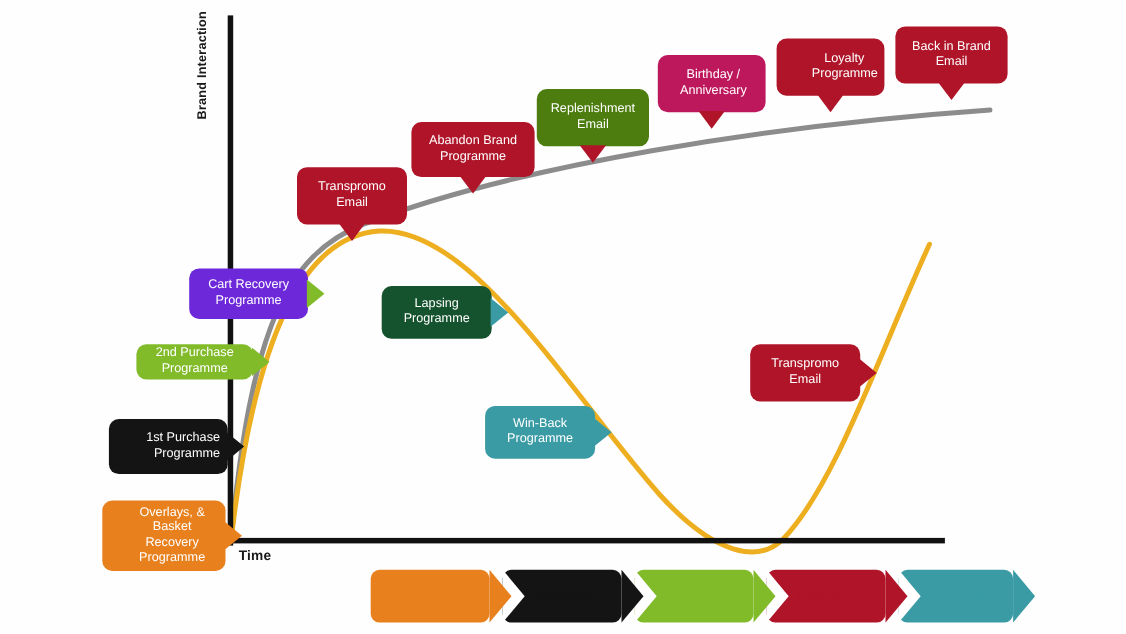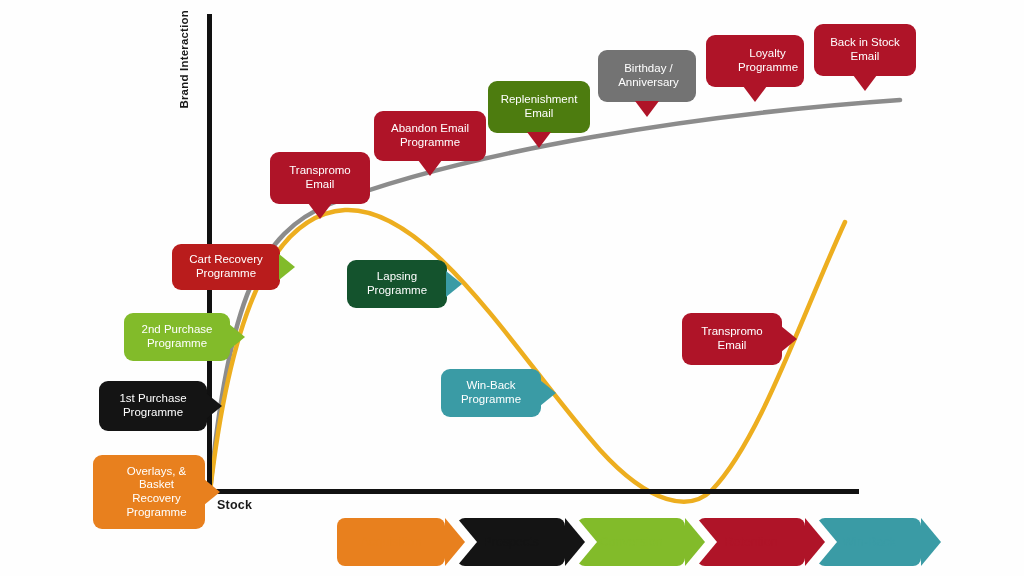--- a/index.html
+++ b/index.html
@@ -105,42 +105,42 @@
 <div id="stage">
 
   <svg id="curves" viewBox="0 0 1024 576">
     <path id="curve-grey" fill="none" stroke="#8C8C8C" stroke-width="4.5" stroke-linecap="round" d="M 210 492 C 228 300, 260 232, 330 204 C 470 150, 700 114, 900 100"></path>
     <path id="curve-orange" fill="none" stroke="#EDAE1F" stroke-width="4.5" stroke-linecap="round" d="M 210 492 C 232 300, 278 214, 345 210 C 430 206, 520 360, 600 450 C 650 505, 690 512, 712 490 C 760 440, 800 320, 845 222"></path>
   </svg>
 
   <div class="axis-y"></div>
   <div class="axis-x"></div>
   <div class="axis-label-y">Brand Interaction</div>
-  <div class="axis-label-x">Stock</div>
+  <div class="axis-label-x">Time</div>
 
   <div id="callouts">
       <div class="callout tail-down" style="left: 270px; top: 152px; width: 100px; height: 52px; background: rgb(175, 20, 40); color: rgb(175, 20, 40);"><span class="txt" style="color: rgb(255, 255, 255);">Transpromo
 Email</span></div>
-      <div class="callout tail-down" style="left: 374px; top: 111px; width: 112px; height: 50px; background: rgb(175, 20, 40); color: rgb(175, 20, 40);"><span class="txt" style="color: rgb(255, 255, 255);">Abandon Email
+      <div class="callout tail-down" style="left: 374px; top: 111px; width: 112px; height: 50px; background: rgb(175, 20, 40); color: rgb(175, 20, 40);"><span class="txt" style="color: rgb(255, 255, 255);">Abandon Brand
 Programme</span></div>
       <div class="callout tail-down" style="left: 488px; top: 81px; width: 102px; height: 52px; background: #4d7c0f; color: rgb(175, 20, 40);"><span class="txt" style="color: rgb(255, 255, 255);">Replenishment
 Email</span></div>
-      <div class="callout tail-down" style="left: 598px; top: 50px; width: 98px; height: 52px; background: #737373; color: rgb(175, 20, 40); padding-left: 10px;"><span class="txt" style="color: rgb(255, 255, 255);">Birthday /
+      <div class="callout tail-down" style="left: 598px; top: 50px; width: 98px; height: 52px; background: #be185d; color: rgb(175, 20, 40); padding-left: 10px;"><span class="txt" style="color: rgb(255, 255, 255);">Birthday /
 Anniversary</span></div>
       <div class="callout tail-down" style="left: 706px; top: 35px; width: 98px; height: 52px; background: rgb(175, 20, 40); color: rgb(175, 20, 40); padding-left: 32px;"><span class="txt" style="color: rgb(255, 255, 255);">Loyalty
 Programme</span></div>
-      <div class="callout tail-down" style="left: 814px; top: 24px; width: 102px; height: 52px; background: rgb(175, 20, 40); color: rgb(175, 20, 40);"><span class="txt" style="color: rgb(255, 255, 255);">Back in Stock
+      <div class="callout tail-down" style="left: 814px; top: 24px; width: 102px; height: 52px; background: rgb(175, 20, 40); color: rgb(175, 20, 40);"><span class="txt" style="color: rgb(255, 255, 255);">Back in Brand
 Email</span></div>
-      <div class="callout tail-right" style="left: 172px; top: 244px; width: 108px; height: 46px; background: #b91c1c; color: rgb(130, 187, 42);"><span class="txt" style="color: rgb(255, 255, 255);">Cart Recovery
+      <div class="callout tail-right" style="left: 172px; top: 244px; width: 108px; height: 46px; background: #6d28d9; color: rgb(130, 187, 42);"><span class="txt" style="color: rgb(255, 255, 255);">Cart Recovery
 Programme</span></div>
-      <div class="callout tail-right" style="left: 124px; top: 313px; width: 106px; height: 48px; background: rgb(130, 187, 42); color: rgb(130, 187, 42);"><span class="txt" style="color: rgb(255, 255, 255);">2nd Purchase
+      <div class="callout tail-right" style="left: 124px; top: 313px; width: 106px; height: 32px; background: rgb(130, 187, 42); color: rgb(130, 187, 42);"><span class="txt" style="color: rgb(255, 255, 255);">2nd Purchase
 Programme</span></div>
-      <div class="callout tail-right" style="left: 99px; top: 381px; width: 108px; height: 50px; background: rgb(20, 20, 20); color: rgb(20, 20, 20);"><span class="txt" style="color: rgb(255, 255, 255);">1st Purchase
+      <div class="callout tail-right" style="left: 99px; top: 381px; width: 108px; height: 50px; background: rgb(20, 20, 20); color: rgb(20, 20, 20);"><span class="txt" style="color: rgb(255, 255, 255); text-align: right;">1st Purchase
 Programme</span></div>
-      <div class="callout tail-right" style="left: 93px; top: 455px; width: 112px; height: 74px; background: rgb(232, 128, 30); color: rgb(232, 128, 30); padding-left: 22px;"><span class="txt" style="color: rgb(255, 255, 255);">Overlays, &amp;
+      <div class="callout tail-right" style="left: 93px; top: 455px; width: 112px; height: 64px; background: rgb(232, 128, 30); color: rgb(232, 128, 30); padding-left: 22px;"><span class="txt" style="color: rgb(255, 255, 255);">Overlays, &amp;
 Basket Recovery
 Programme</span></div>
       <div class="callout tail-right" style="left: 347px; top: 260px; width: 100px; height: 48px; background: #14532d; color: rgb(58, 155, 165);"><span class="txt" style="color: rgb(255, 255, 255);">Lapsing
 Programme</span></div>
       <div class="callout tail-right" style="left: 441px; top: 369px; width: 100px; height: 48px; background: rgb(58, 155, 165); color: rgb(58, 155, 165);"><span class="txt" style="color: rgb(255, 255, 255);">Win-Back
 Programme</span></div>
       <div class="callout tail-right" style="left: 682px; top: 313px; width: 100px; height: 52px; background: rgb(175, 20, 40); color: rgb(175, 20, 40);"><span class="txt" style="color: rgb(255, 255, 255);">Transpromo
 Email</span></div>
     </div>
 

